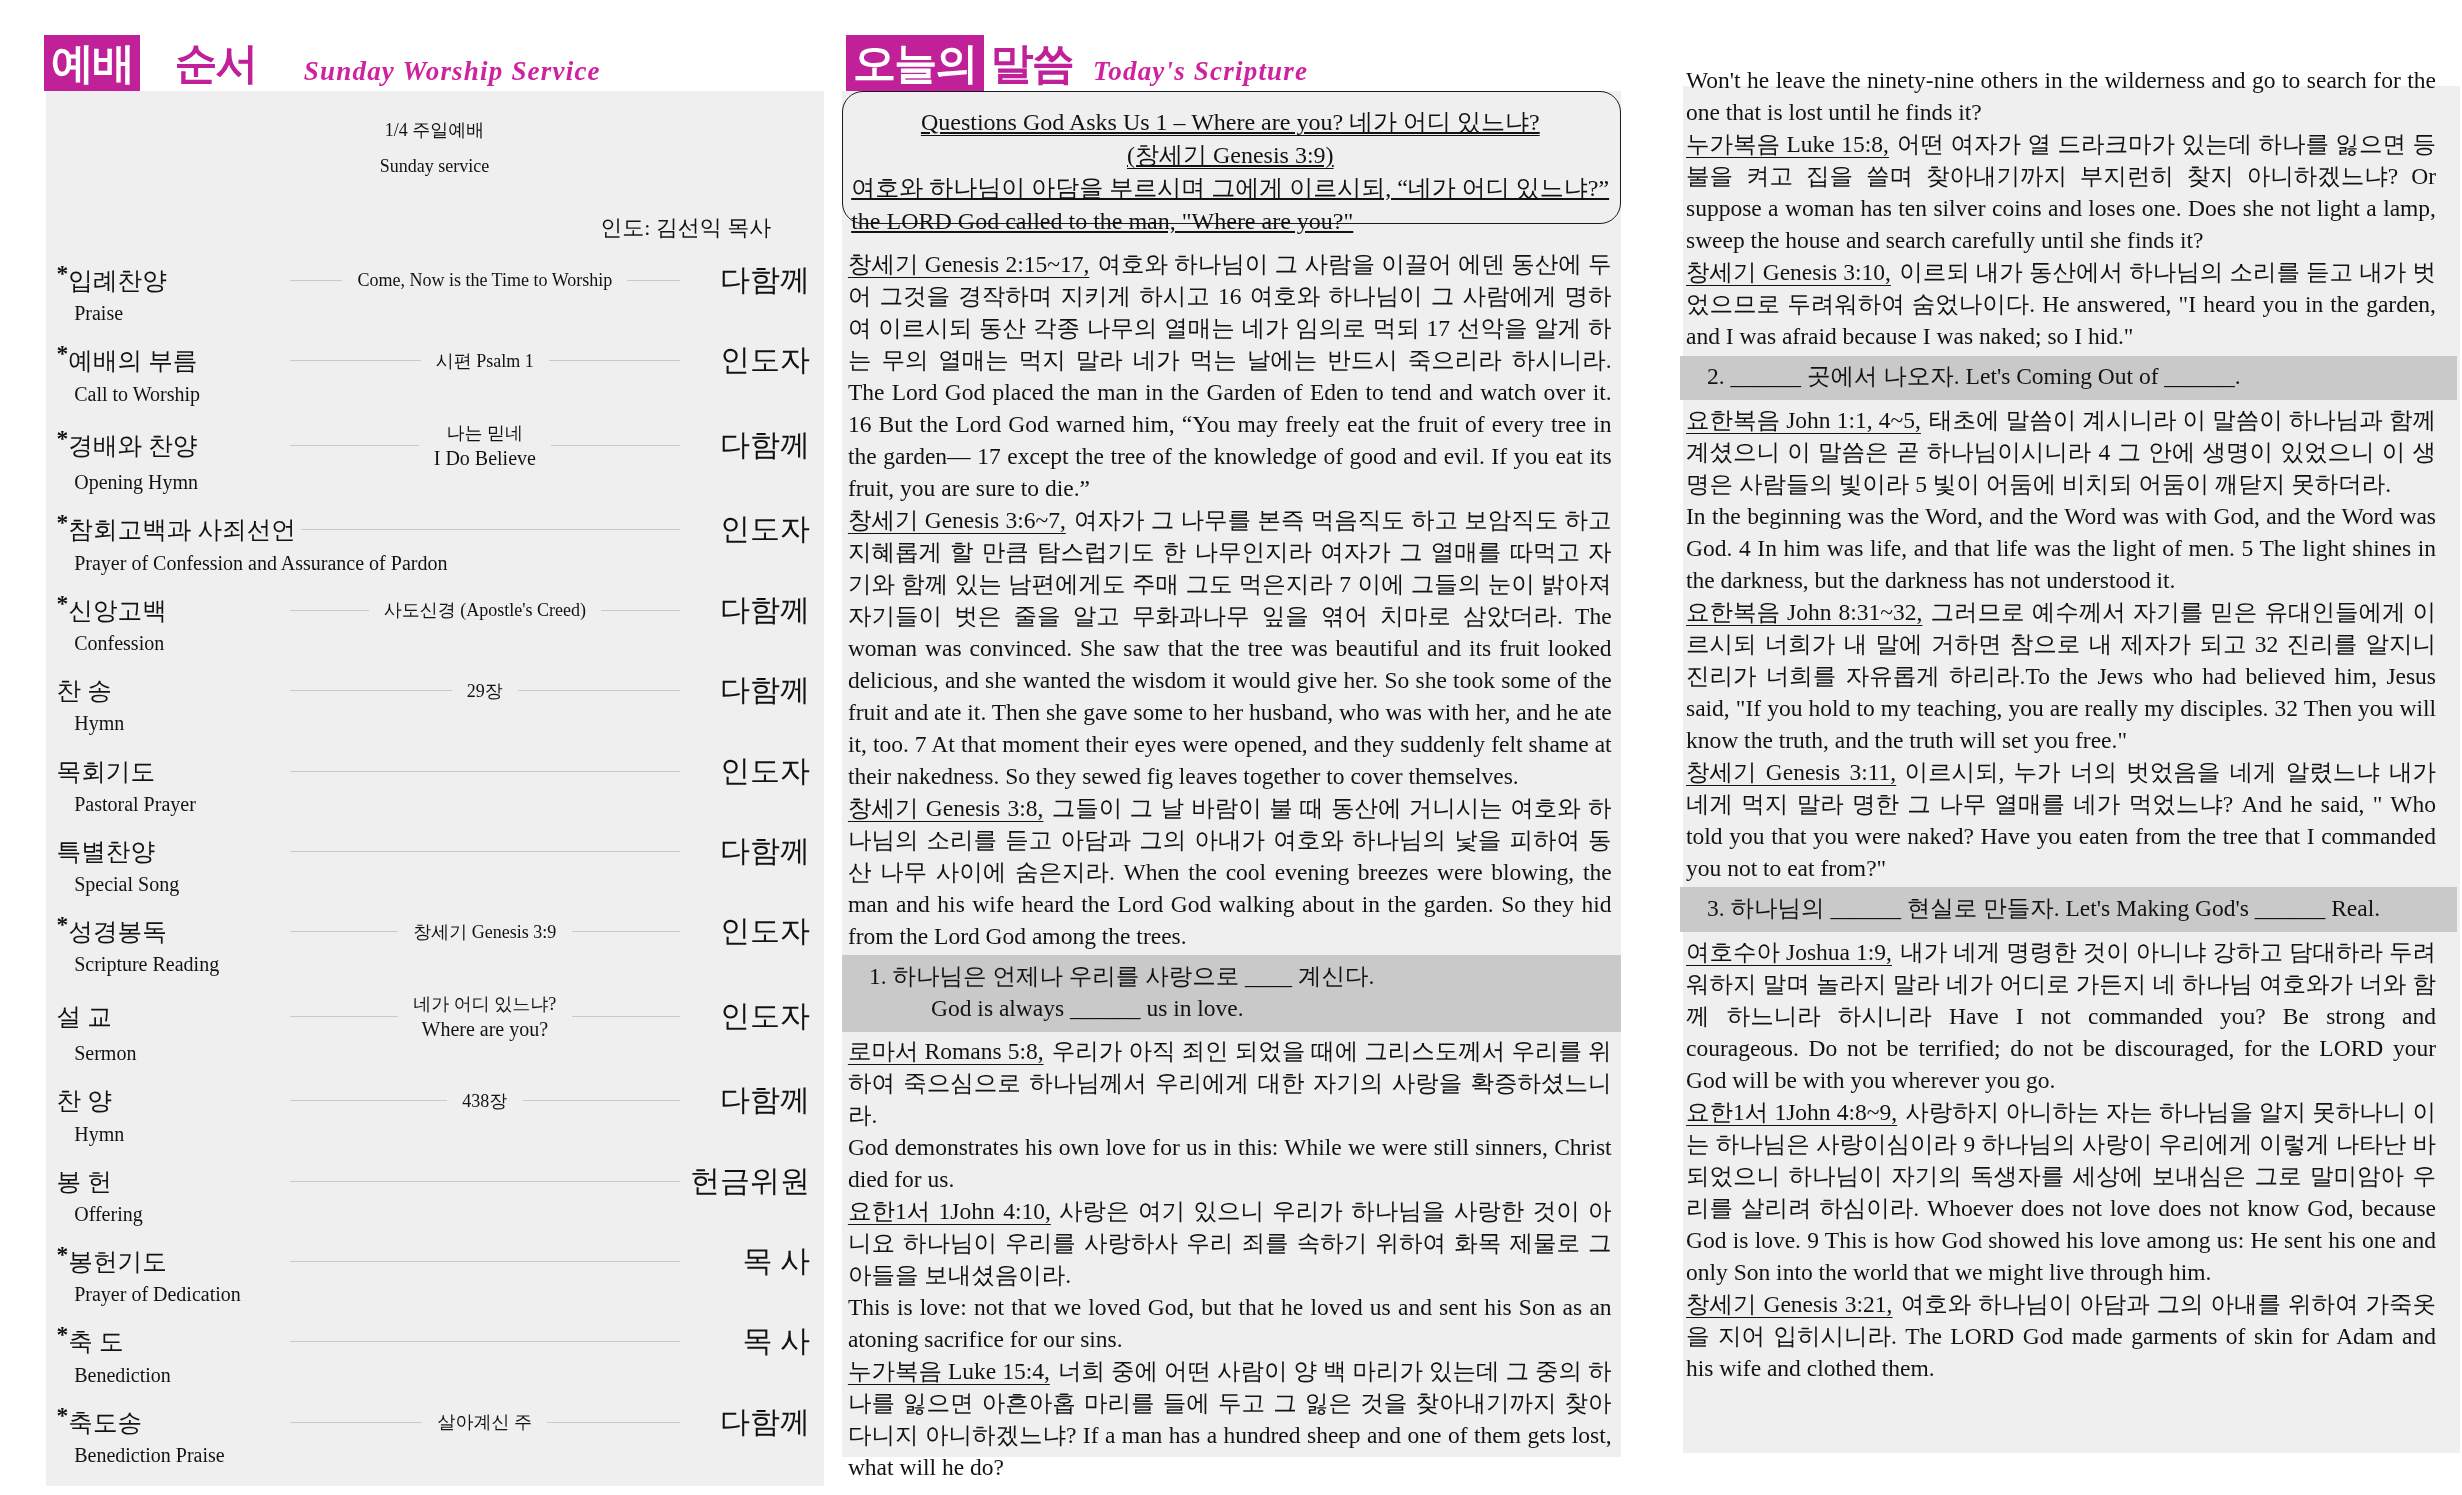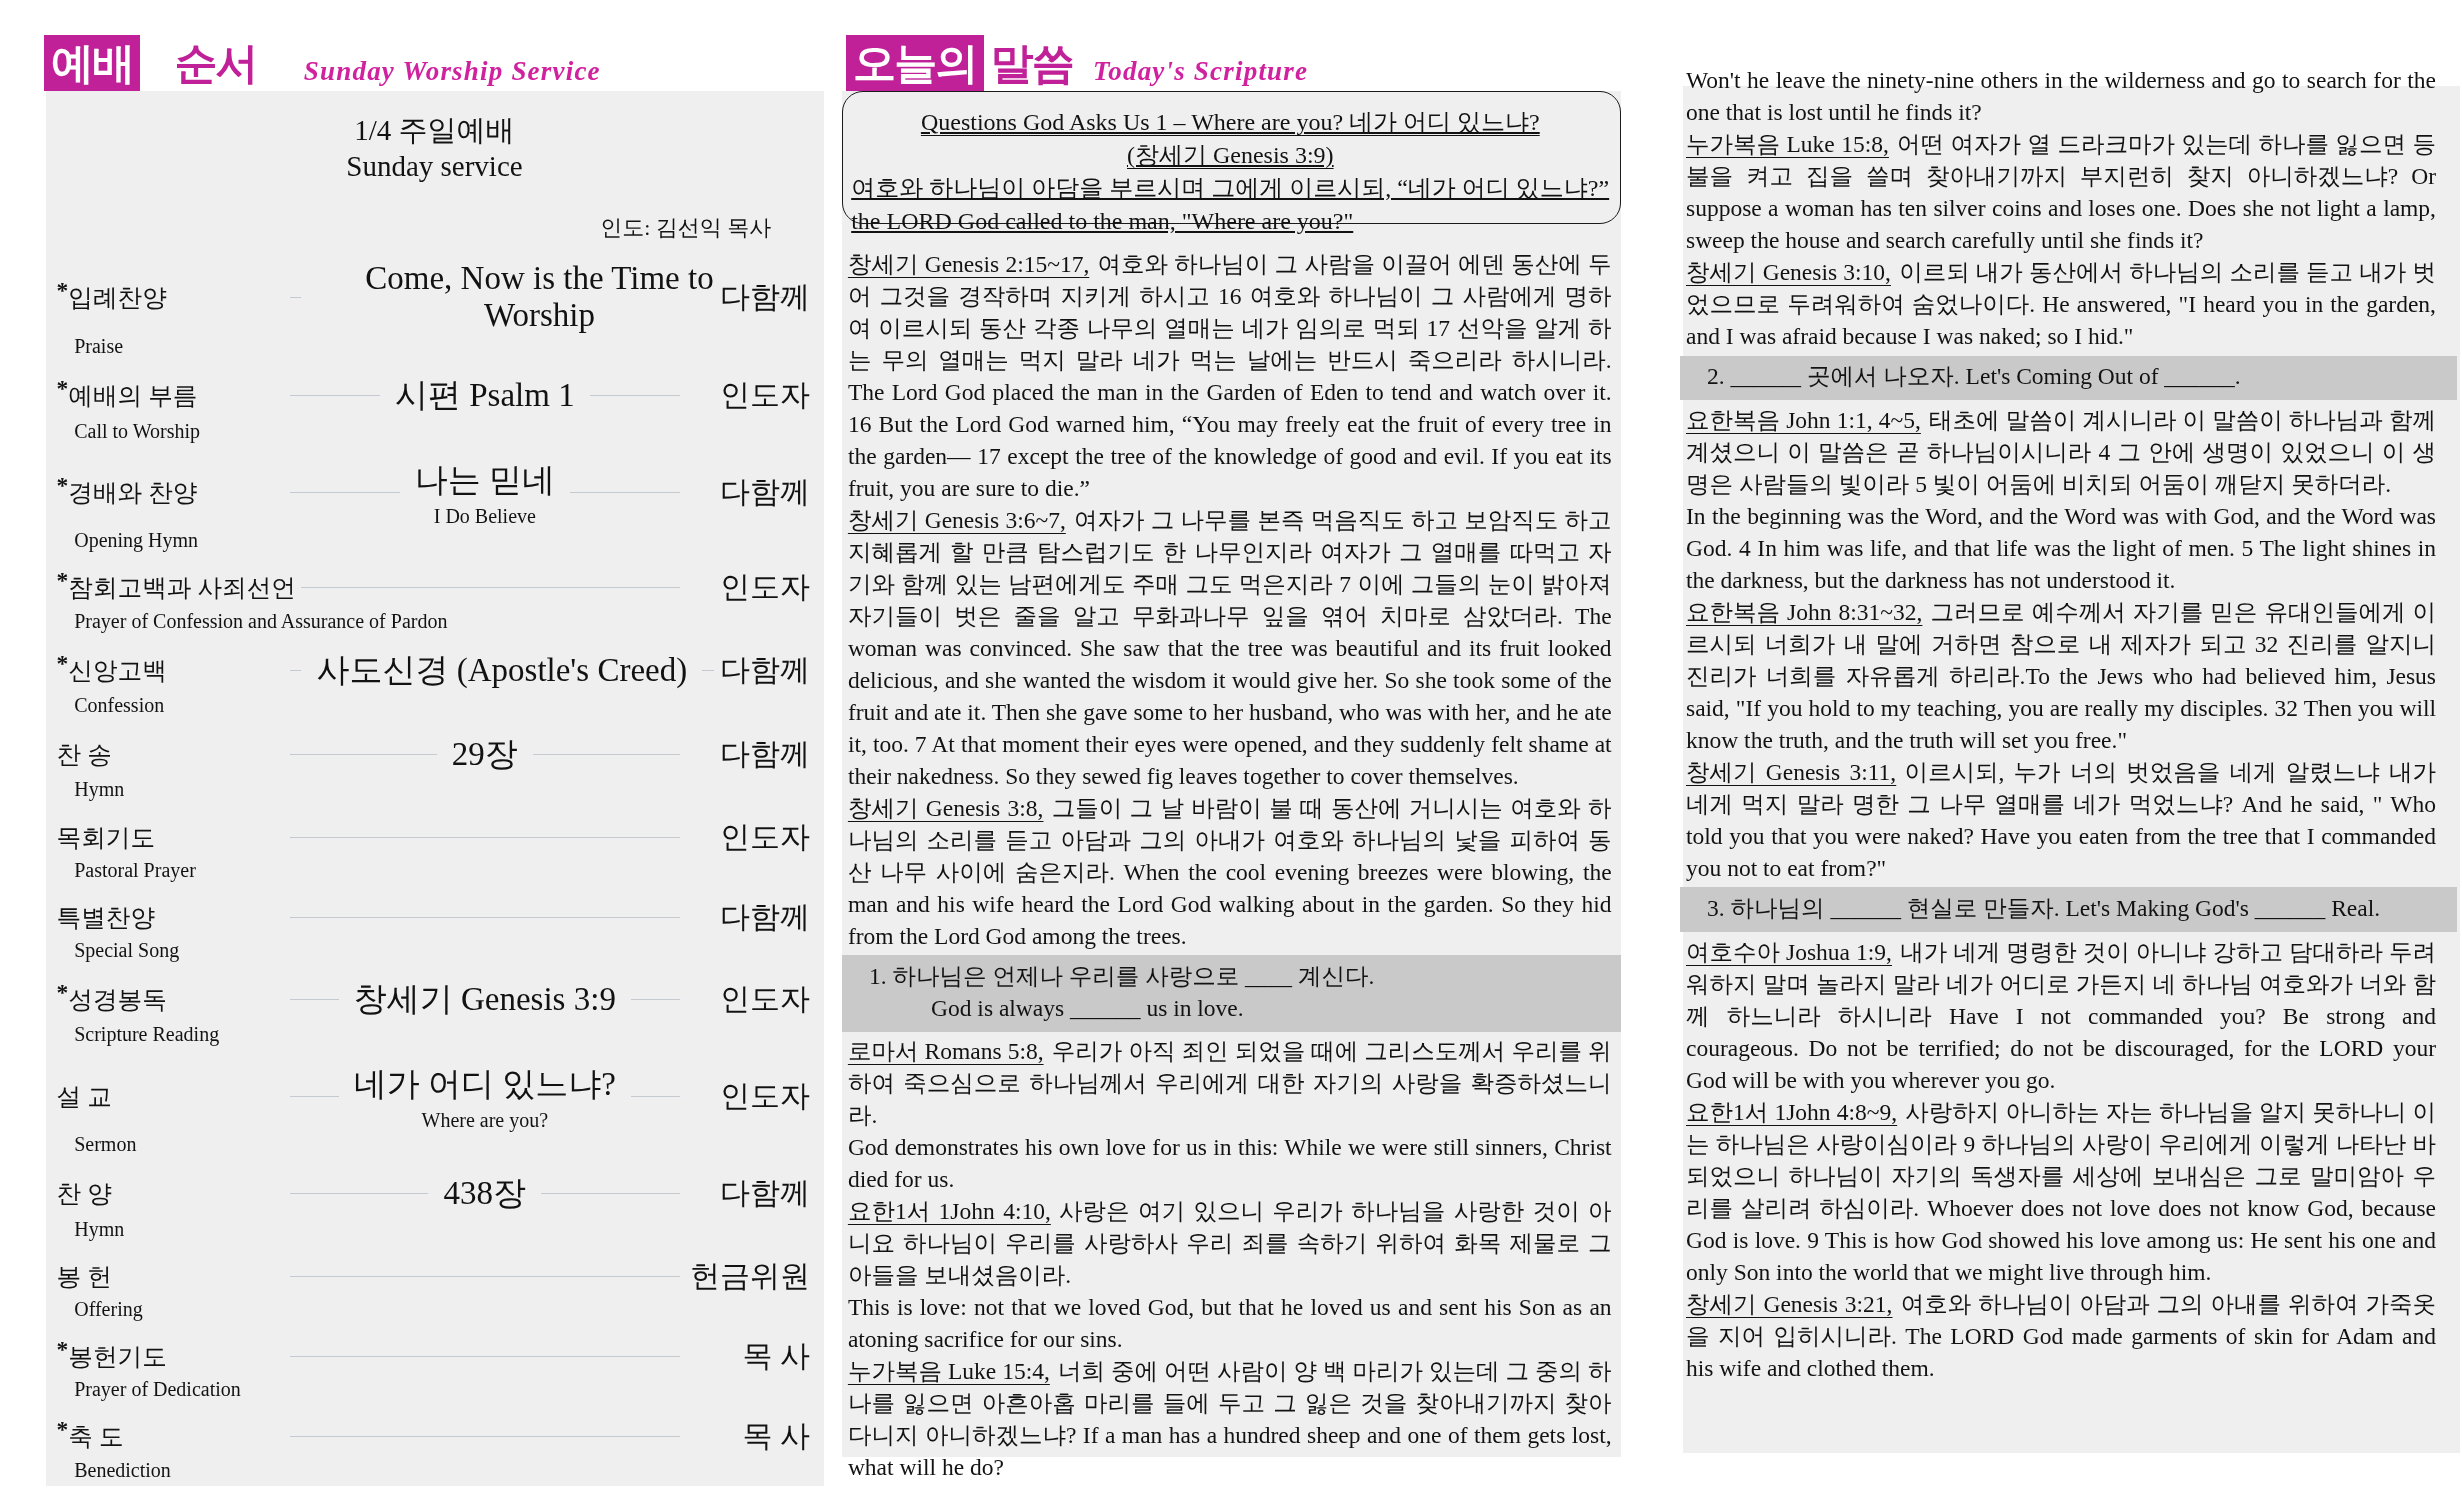--- a/index.html
+++ b/index.html
@@ -35,32 +35,32 @@
     color:var(--mag);font-family:"Liberation Sans","DejaVu Sans",sans-serif;
     font-weight:bold;font-size:43px;line-height:1;margin-left:7px;
     padding-bottom:5.9px;letter-spacing:-1.8px;
   }
   .hdr-script{
     color:var(--mag2);font-size:27px;font-style:italic;font-weight:bold;
     margin-left:20px;padding-bottom:3.5px;letter-spacing:1.2px;
   }
 
   
-  .svc-title{text-align:center;font-size:29px;line-height:36px;}
+  .svc-title{text-align:center;font-size:18px;line-height:36px;}
   .leader{text-align:right;font-size:22px;margin:29px 41px 17px 0;}
   .items{margin:0 2.3px 0 0;}
   .item{margin-bottom:14.7px;}
   .r1{display:flex;align-items:center;}
   .lbl{flex:0 0 auto;min-width:233px;font-size:24.6px;white-space:nowrap;padding-right:4.7px;}
   .star{font-size:23.5px;font-weight:bold;vertical-align:8.2px;line-height:0;}
   .mid{flex:1 1 auto;display:flex;align-items:center;gap:15.2px;min-width:0;}
   .mid .line{flex:1 1 0;border-top:1.2px solid var(--rule);height:0;min-width:11.7px;}
   .mid.nocenter{gap:0;}
   .ctrwrap{display:flex;flex-direction:column;align-items:center;flex:0 0 auto;max-width:446px;}
-  .ctr{font-size:33px;text-align:center;}
+  .ctr{font-size:18px;text-align:center;}
   .ctr2{font-size:20px;text-align:center;margin-top:2.3px;}
   .ctr:empty,.ctr2:empty{display:none;}
   .role{flex:0 0 auto;width:130px;text-align:right;font-size:30px;white-space:nowrap;}
   .r2{padding-left:17.6px;font-size:20px;line-height:23.5px;margin-top:1.2px;}
   .footnote{margin-top:52px;display:flex;flex-direction:column;align-items:flex-end;padding-right:33px;}
   .footnote-inner{text-align:left;font-size:22px;line-height:29px;}
 
   
   .scripture-box{
     width:100%;height:133px;border:1.8px solid #1a1a1a;border-radius:21px;

